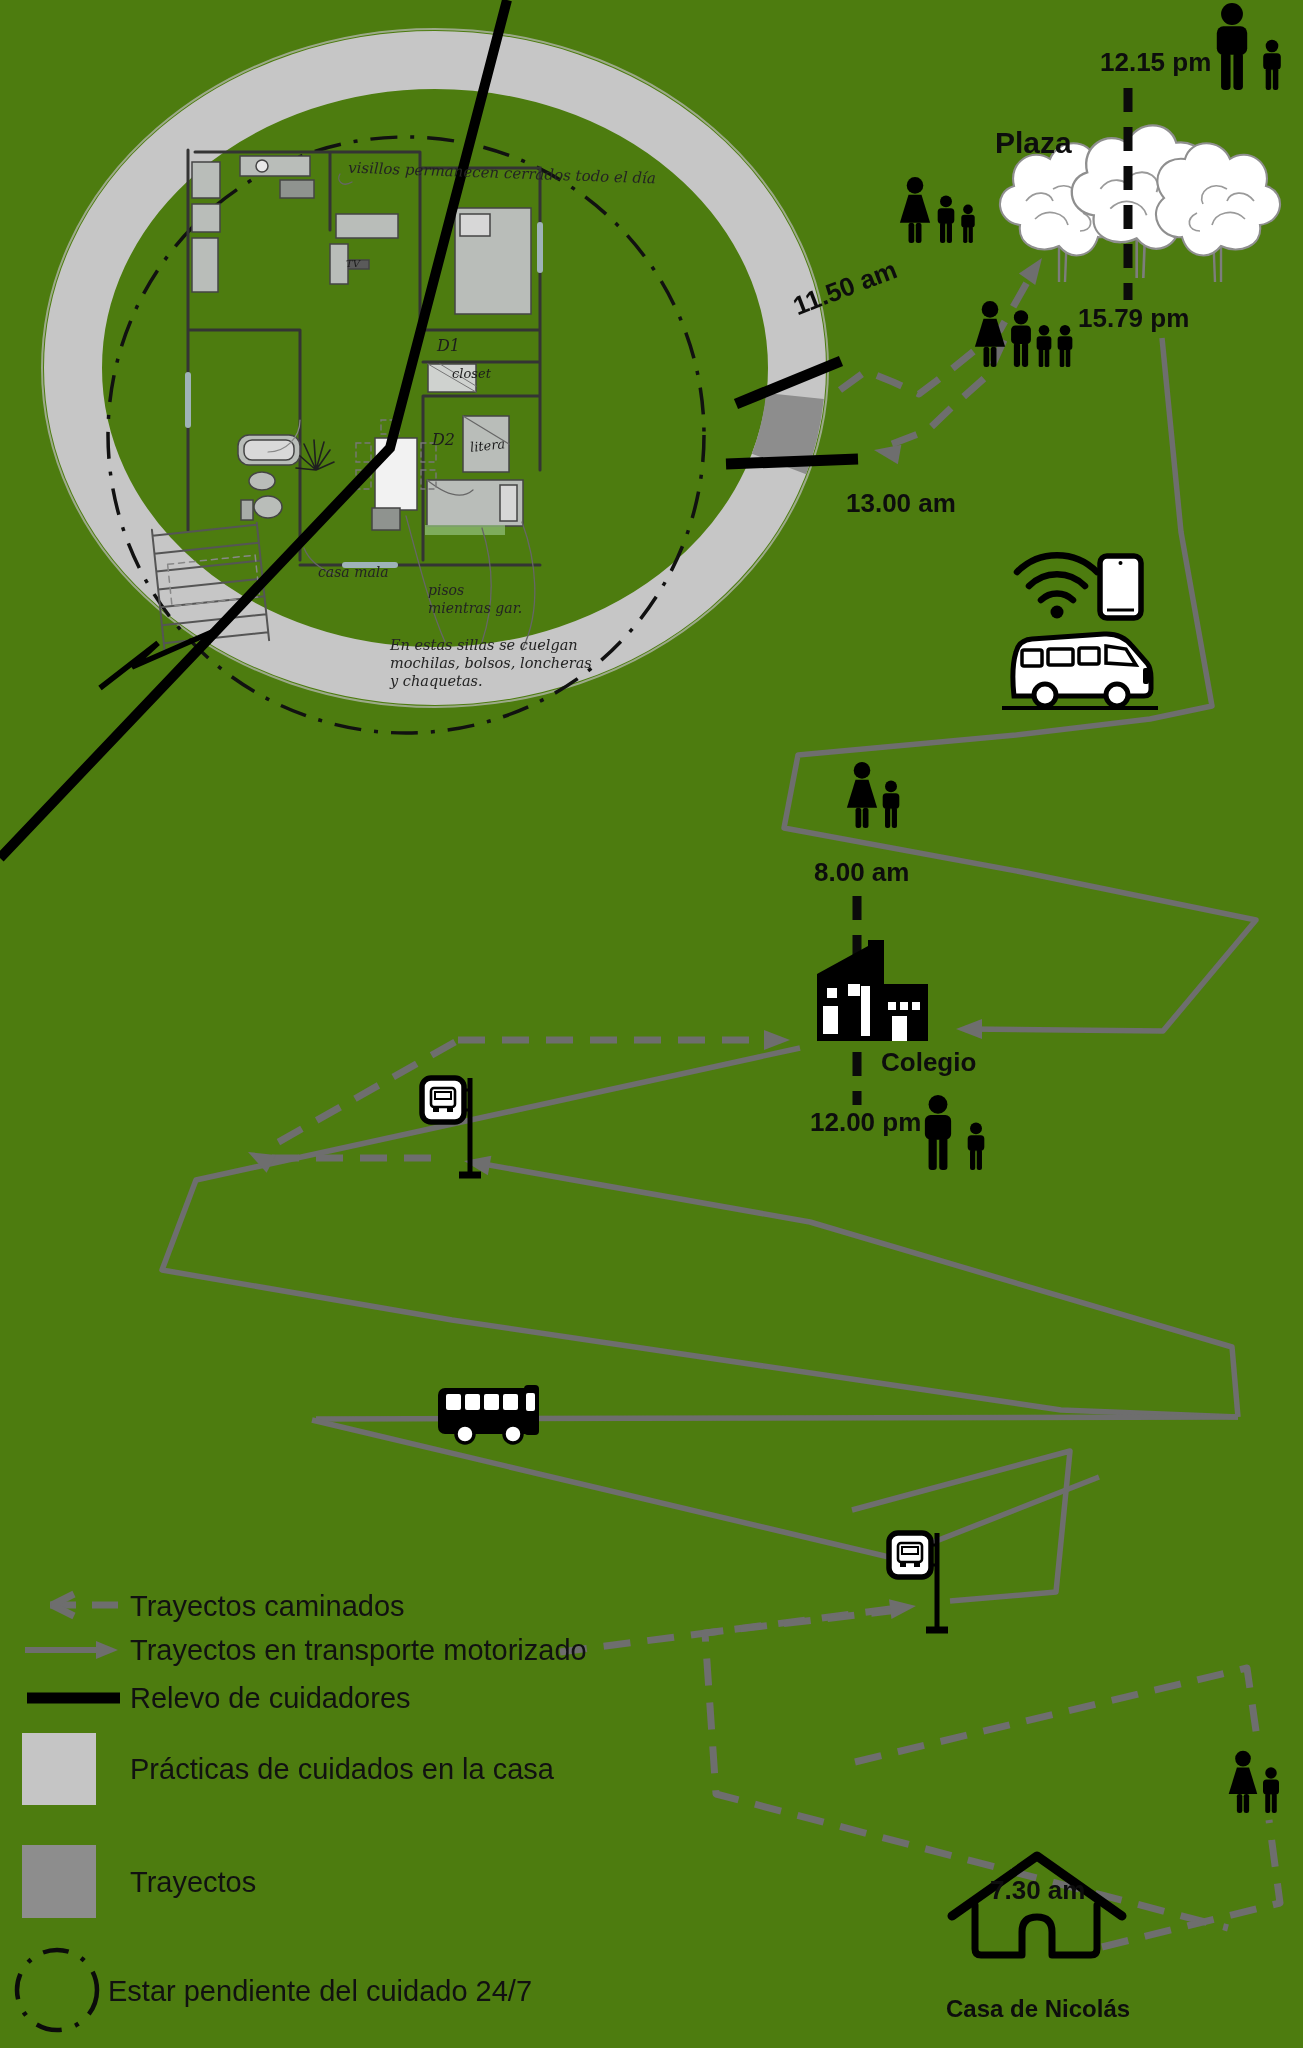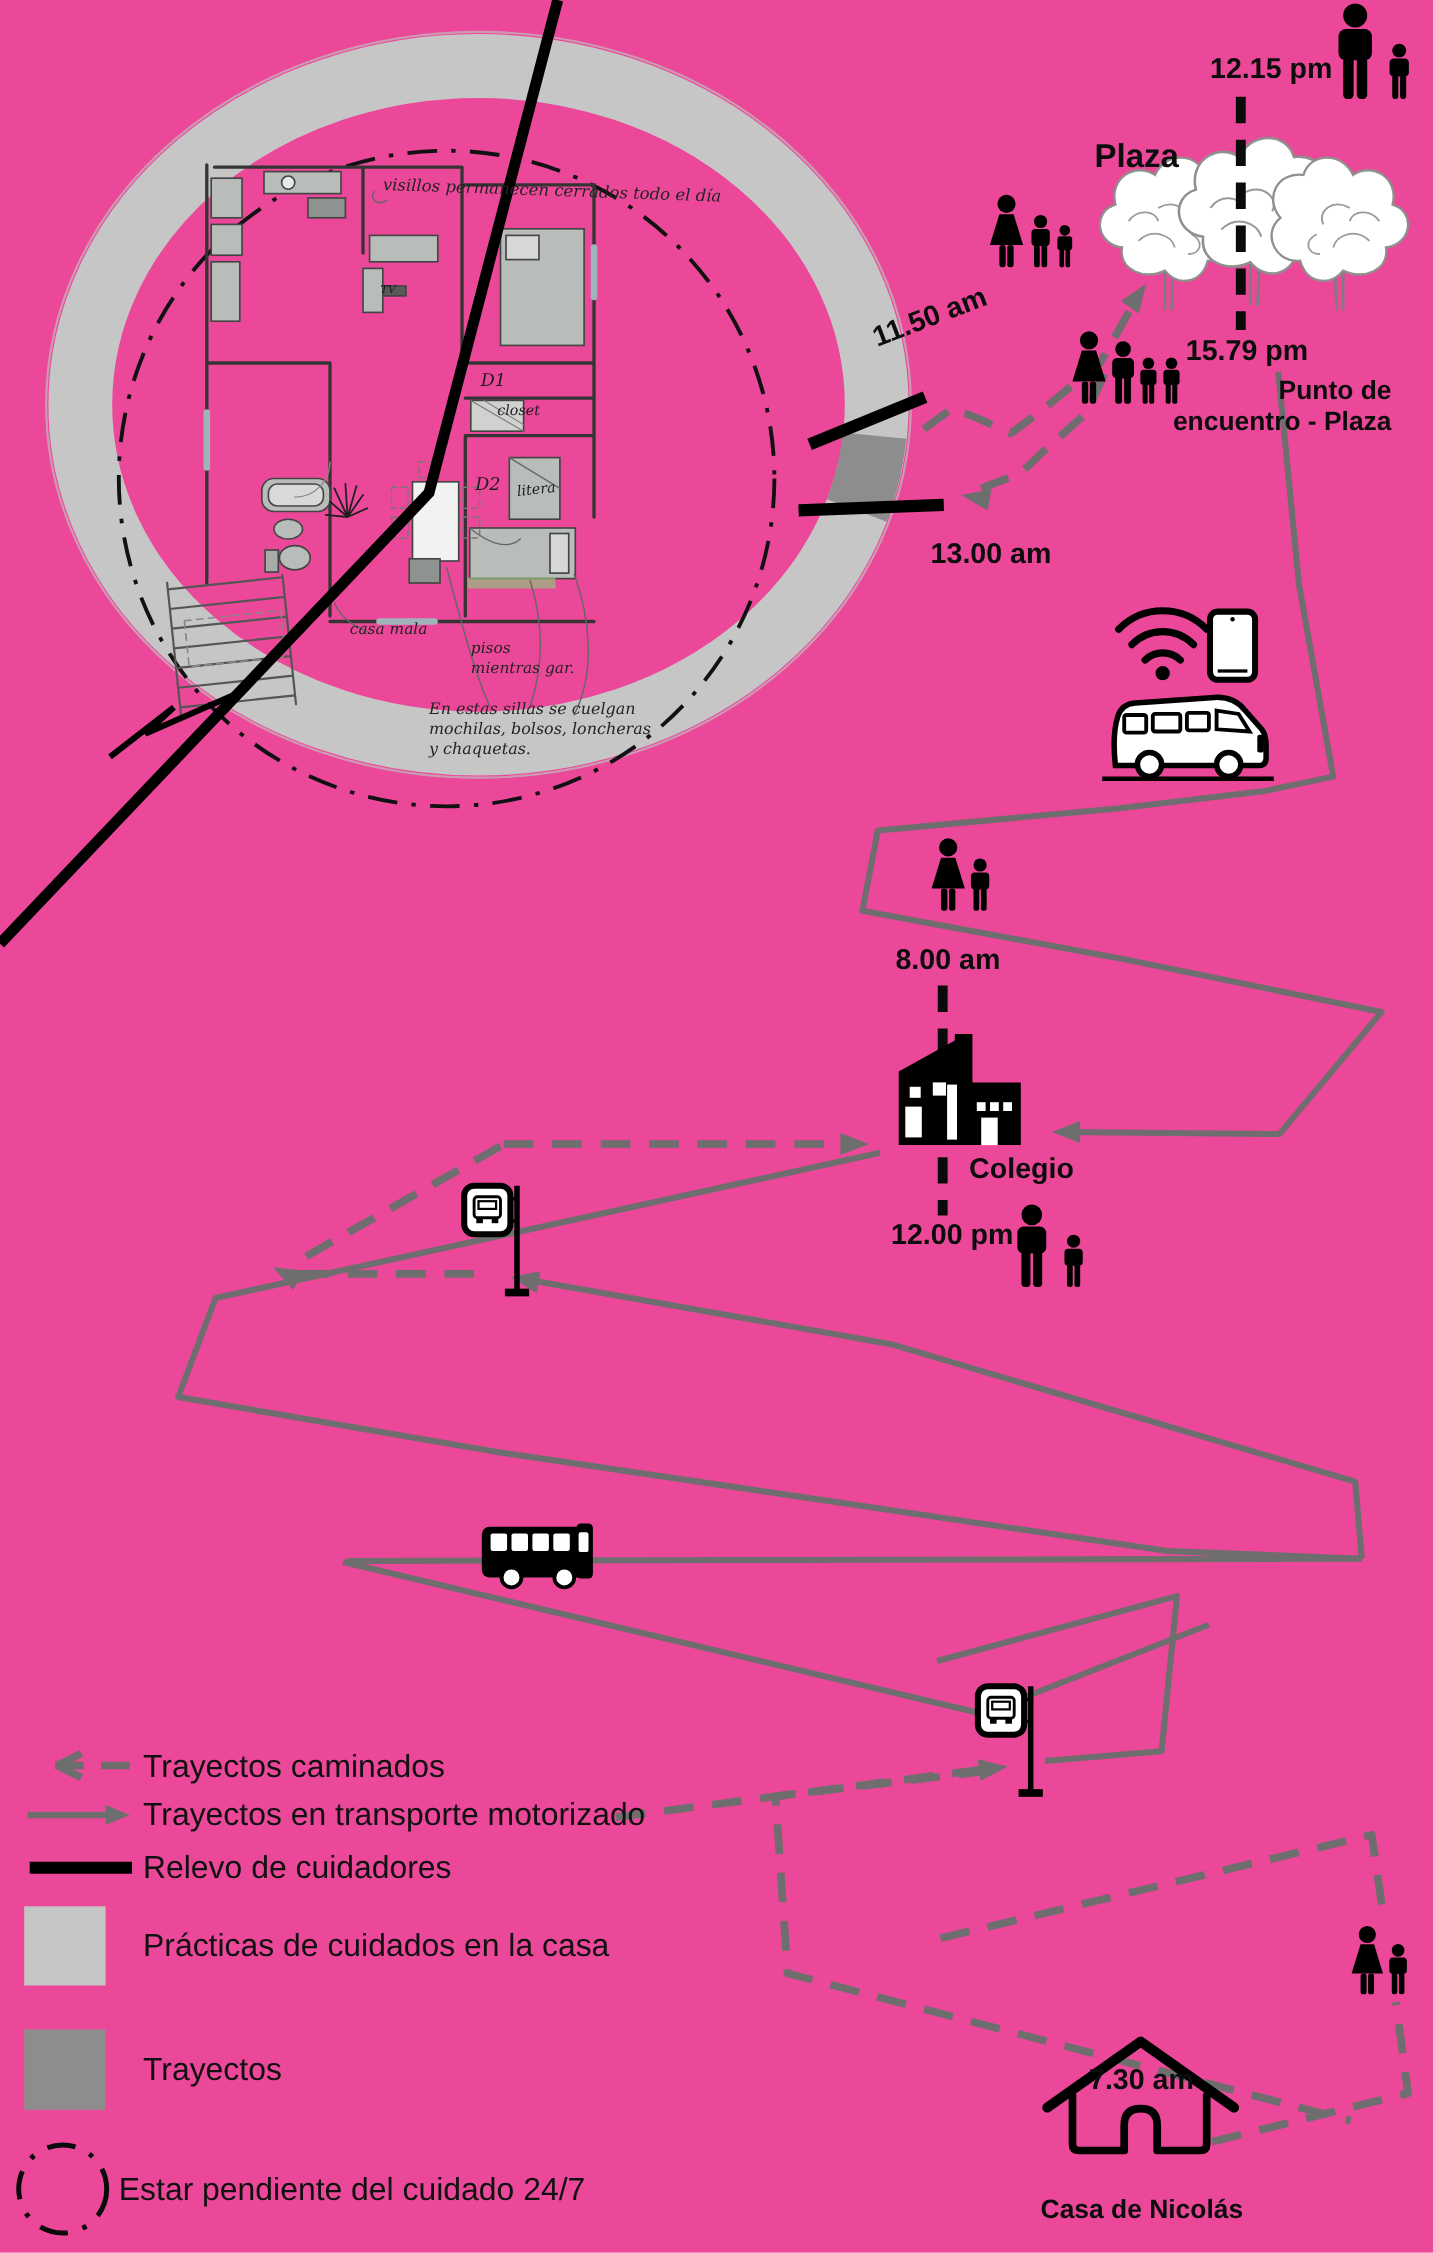--- a/index.html
+++ b/index.html
@@ -1,16 +1,16 @@
 <!DOCTYPE html>
 <html><head>
 <meta charset="utf-8">
 <style>
   html,body{margin:0;padding:0;background:#fff;}
-  #canvas{position:relative;width:1303px;height:2048px;background:#ec4899;overflow:hidden;
+  #canvas{position:relative;width:1303px;height:2048px;background:#4d7c0f;overflow:hidden;
           font-family:"Liberation Sans",sans-serif;}
   #art{position:absolute;left:0;top:0;}
   .lbl{position:absolute;font-weight:700;color:#0d0d0d;white-space:pre-line;line-height:1.15;}
   .sz26{font-size:26px;} .sz30{font-size:30px;} .sz24{font-size:24px;}
   .legtxt{position:absolute;font-weight:400;font-size:29px;color:#111;white-space:nowrap;}
   .note{position:absolute;font-family:"DejaVu Serif",serif;font-style:italic;color:#232323;
         white-space:pre-line;line-height:1.25;}
   .room{position:absolute;font-family:"DejaVu Serif",serif;font-style:italic;color:#1c1c1c;}
   .rot1150{transform:rotate(-21deg);transform-origin:left bottom;}
   .ralign{text-align:right;}
@@ -295,22 +295,20 @@
     <rect x="22" y="1733" width="74" height="72" fill="#c5c5c5"></rect>
     <rect x="22" y="1845" width="74" height="73" fill="#8d8d8d"></rect>
     <circle cx="57" cy="1990" r="40" fill="none" stroke="#0b0b0b" stroke-width="4.5" stroke-dasharray="26 14 4 14"></circle>
   </g>
 </svg>
 
   <div class="lbl sz26" style="left:1100px;top:48px;">12.15 pm</div>
   <div class="lbl sz30" style="left:995px;top:126px;">Plaza</div>
   <div class="lbl sz26 rot1150" style="left:800px;top:292px;">11.50 am</div>
   <div class="lbl sz26" style="left:1078px;top:304px;">15.79 pm</div>
-  <div class="lbl sz24 ralign" style="left:1040px;top:342px;width:225px;">Punto de
-encuentro - Plaza</div>
   <div class="lbl sz26" style="left:846px;top:476px;margin-top:13px;">13.00 am</div>
   <div class="lbl sz26" style="left:814px;top:858px;">8.00 am</div>
   <div class="lbl sz26" style="left:881px;top:1048px;">Colegio</div>
   <div class="lbl sz26" style="left:810px;top:1108px;">12.00 pm</div>
   <div class="lbl sz26" style="left:990px;top:1876px;">7.30 am</div>
   <div class="lbl sz24" style="left:946px;top:1995px;">Casa de Nicolás</div>
 
   <div class="legtxt" style="left:130px;top:1590px;">Trayectos caminados</div>
   <div class="legtxt" style="left:130px;top:1634px;">Trayectos en transporte motorizado</div>
   <div class="legtxt" style="left:130px;top:1682px;">Relevo de cuidadores</div>

